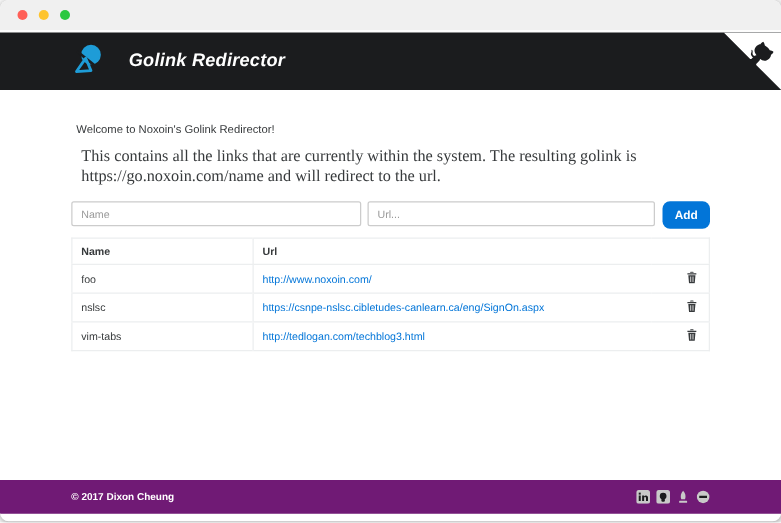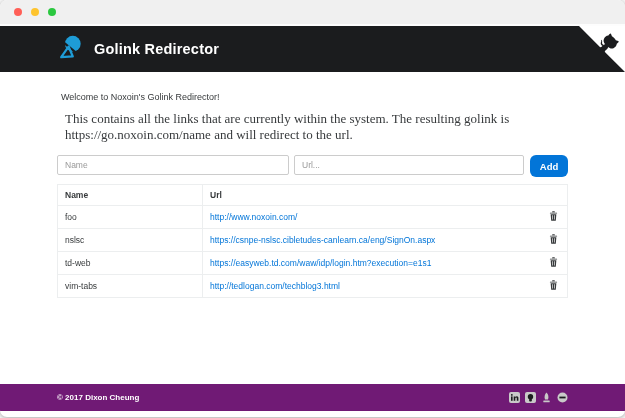--- a/index.html
+++ b/index.html
@@ -21,26 +21,26 @@
     border-bottom:2px solid #fdfdfd;
     display:flex;align-items:center;
     padding-left:14px;gap:9px;
   }
   .dot{width:8px;height:8px;border-radius:50%;}
   
   .navbar{
     height:46px;background:#1b1c1e;position:relative;
     display:flex;align-items:center;
   }
-  .nav-inner{margin-left:57px;display:flex;align-items:center;gap:11px;}
+  .nav-inner{margin-left:57px;display:flex;align-items:center;gap:20px;font-style:italic;}
   .nav-title{color:#ffffff;font-weight:bold;font-size:14.5px;letter-spacing:.2px;}
   .gh-corner{position:absolute;top:0;right:0;width:46px;height:46px;}
   
   .container{width:511px;margin:0 auto;}
-  .content{padding-top:20px;}
+  .content{padding-top:26px;}
   .welcome{font-size:9px;color:#373a3c;margin:0 0 9px 4px;}
   .desc{font-size:13px;color:#373a3c;margin:0 0 12px 8px;font-family:Liberation Serif, serif;}
   .form-row{display:flex;margin-bottom:7px;}
   .txt-input{
     height:18px;border:1px solid #ccc;border-radius:2px;
     font-size:8.5px;padding:0 7px;color:#55595c;outline:none;
     font-family:inherit;
   }
   .txt-input::placeholder{color:#999;}
   .name-input{width:216px;margin-right:5px;}
@@ -134,28 +134,20 @@
           </tr>
           <tr>
             <td>nslsc</td>
             <td><a href="#" style="color: rgb(2, 117, 216);">https://csnpe-nslsc.cibletudes-canlearn.ca/eng/SignOn.aspx</a></td>
             <td class="action"><button class="trash-btn"><span><svg width="9" height="10" viewBox="0 0 12 14" fill="#373a3c">
                     <path d="M4.5 0.5 h3 l0.6 1.2 H3.9 Z M1 2.3 h10 v1.3 H1 Z"></path>
                     <path d="M2 4.6 h8 l-0.8 8.9 H2.8 Z M4.3 6 v6 h0.9 V6 Z M6.8 6 v6 h0.9 V6 Z" fill-rule="evenodd"></path>
                   </svg></span></button></td>
           </tr>
           <tr>
-            <td>td-web</td>
-            <td><a href="#" style="color: rgb(2, 117, 216);">https://easyweb.td.com/waw/idp/login.htm?execution=e1s1</a></td>
-            <td class="action"><button class="trash-btn"><span><svg width="9" height="10" viewBox="0 0 12 14" fill="#373a3c">
-                    <path d="M4.5 0.5 h3 l0.6 1.2 H3.9 Z M1 2.3 h10 v1.3 H1 Z"></path>
-                    <path d="M2 4.6 h8 l-0.8 8.9 H2.8 Z M4.3 6 v6 h0.9 V6 Z M6.8 6 v6 h0.9 V6 Z" fill-rule="evenodd"></path>
-                  </svg></span></button></td>
-          </tr>
-          <tr>
             <td>vim-tabs</td>
             <td><a href="#" style="color: rgb(2, 117, 216); margin-top: 32px;">http://tedlogan.com/techblog3.html</a></td>
             <td class="action"><button class="trash-btn"><span><svg width="9" height="10" viewBox="0 0 12 14" fill="#373a3c">
                     <path d="M4.5 0.5 h3 l0.6 1.2 H3.9 Z M1 2.3 h10 v1.3 H1 Z"></path>
                     <path d="M2 4.6 h8 l-0.8 8.9 H2.8 Z M4.3 6 v6 h0.9 V6 Z M6.8 6 v6 h0.9 V6 Z" fill-rule="evenodd"></path>
                   </svg></span></button></td>
           </tr>
         </tbody>
     </table>
   </div>

